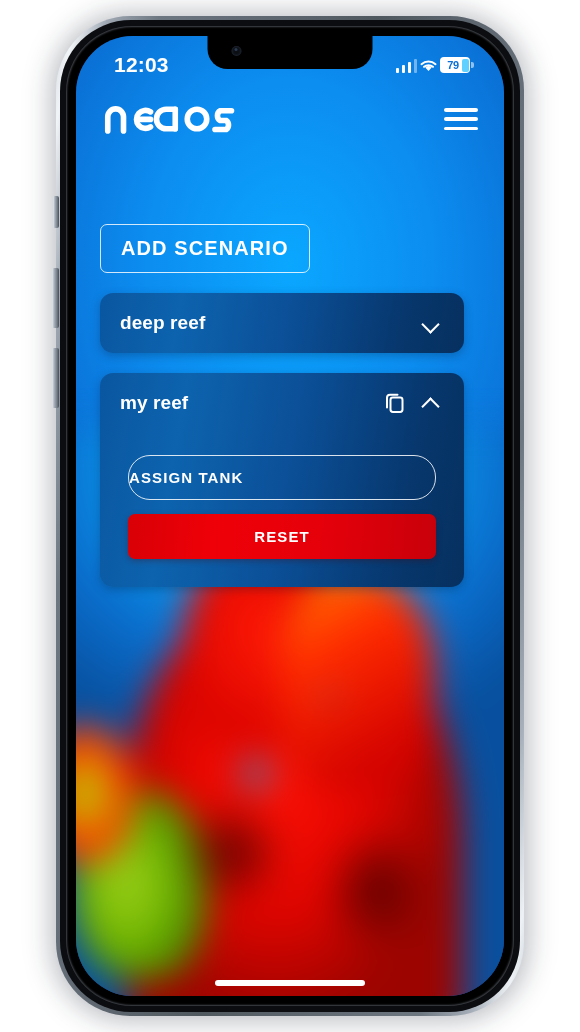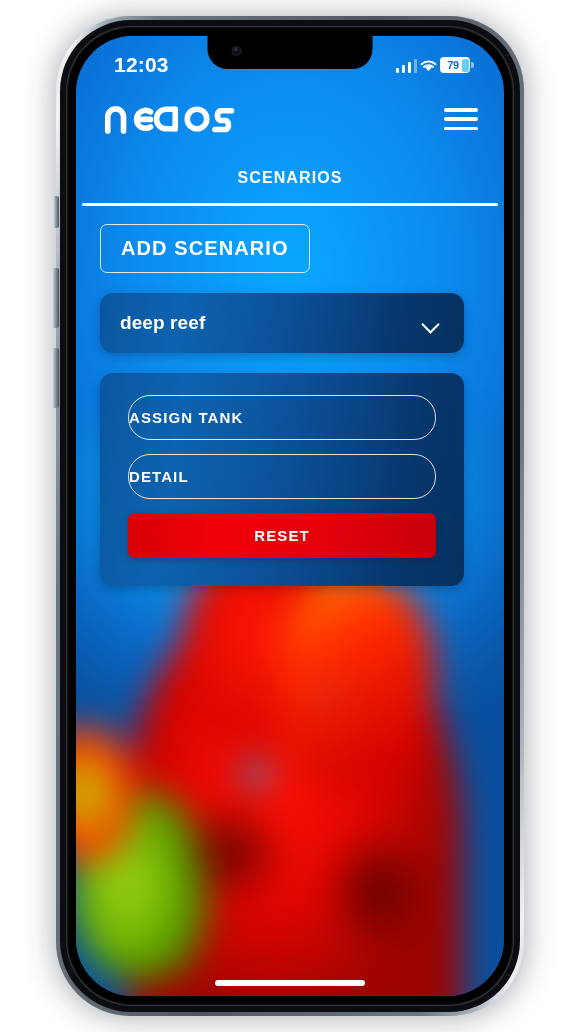--- a/index.html
+++ b/index.html
@@ -429,43 +429,54 @@
       </div>
       <div class="hdr-spacer"></div>
       <div class="hamburger">
         <span></span>
           <span></span>
           <span></span>
       </div>
     </div>
 
     <div class="tabs">
-      <div class="tab active">SCENARIOS</div>
     </div>
 
     <div class="content">
 
       <div class="add-scenario">ADD SCENARIO</div>
 
       
       <div class="card">
         <div class="card-head">
           <div class="card-title">deep reef</div>
           <div class="card-head-spacer"></div>
           <div class="icon-btn">
             <div class="chev"></div>
           </div>
         </div>
       </div>
 
       
       <div class="card">
+        <div class="card-head">
+          <div class="card-title">my reef</div>
+          <div class="card-head-spacer"></div>
+          <div class="icon-btn">
+            <svg width="24" height="24" viewBox="0 0 24 24" aria-hidden="true">
+              <rect x="7.5" y="6.5" width="12" height="14.5" rx="2.4" ry="2.4" fill="none" stroke="#ffffff" stroke-width="2"></rect>
+              <path d="M14.5 3.7 L7 3.7 A3 3 0 0 0 4 6.7 L4 16.5" fill="none" stroke="#ffffff" stroke-width="2" stroke-linecap="round"></path>
+            </svg>
+          </div>
+          <div class="icon-btn">
+            <div class="chev up"></div>
+          </div>
+        </div>
         <div class="card-body">
           <button class="btn-outline">ASSIGN TANK</button>
-          <button class="btn-outline">DETAIL</button>
           <button class="btn-danger">RESET</button>
         </div>
       </div>
 
     </div>
 
     <div class="home-indicator"></div>
 
   </div>
 </div>

